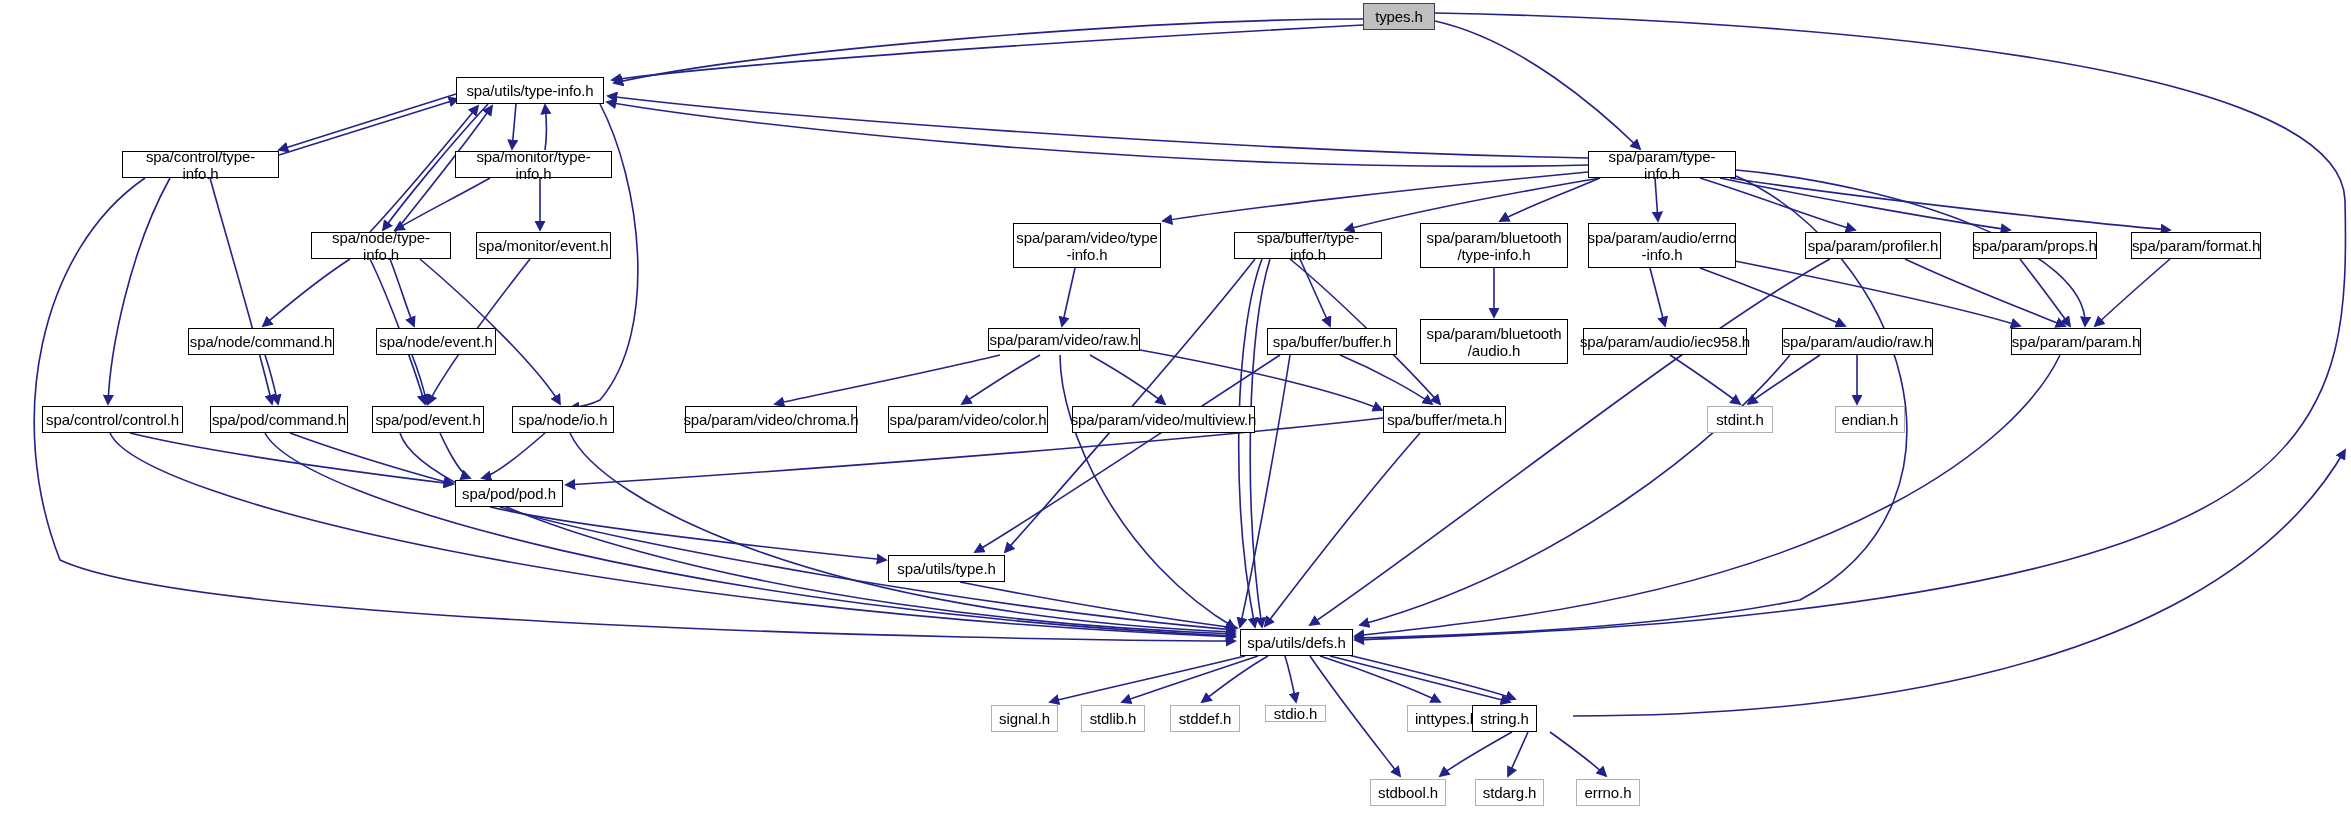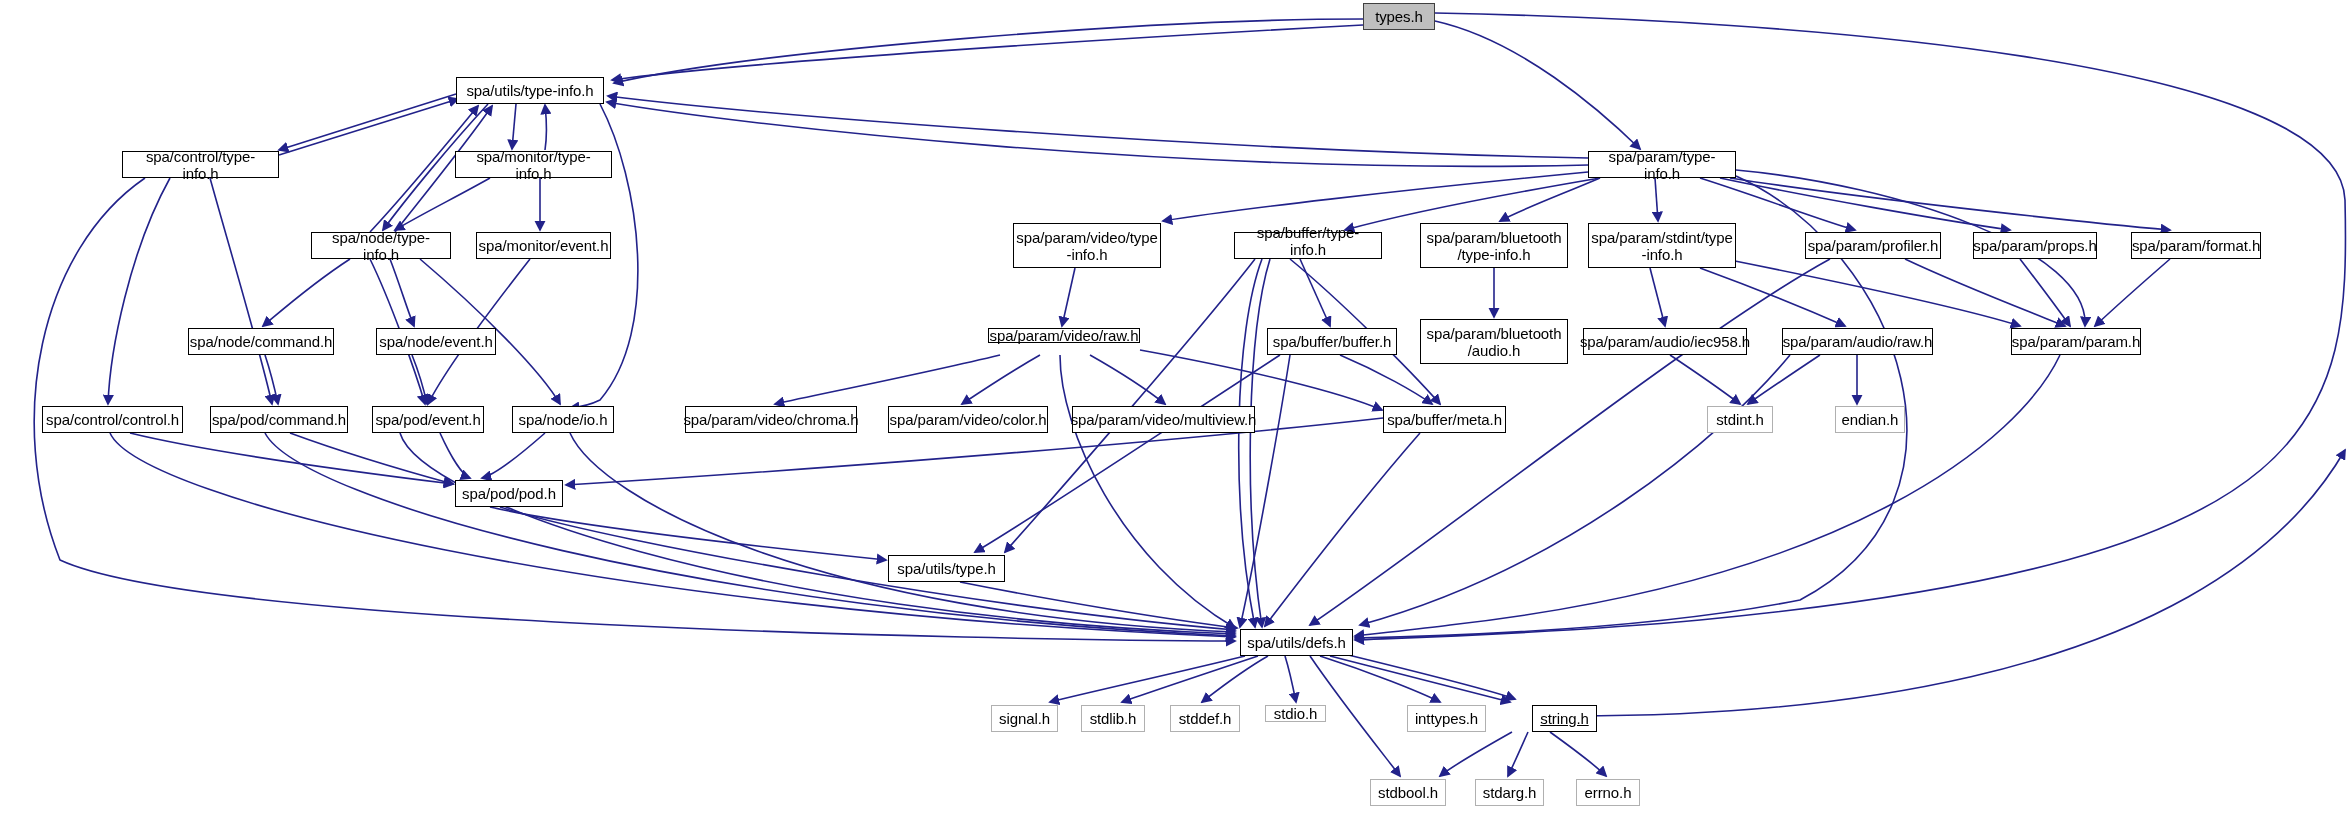--- a/index.html
+++ b/index.html
@@ -156,31 +156,31 @@
   <div id="nodes-layer">
       <div class="node root" style="left: 1363px; top: 3px; width: 72px; height: 27px;"><span class="node-label">types.h</span></div>
       <div class="node" style="left: 456px; top: 77px; width: 148px; height: 27px;"><span class="node-label">spa/utils/type-info.h</span></div>
       <div class="node" style="left: 122px; top: 151px; width: 157px; height: 27px;"><span class="node-label">spa/control/type-info.h</span></div>
       <div class="node" style="left: 455px; top: 151px; width: 157px; height: 27px;"><span class="node-label">spa/monitor/type-info.h</span></div>
       <div class="node" style="left: 1588px; top: 151px; width: 148px; height: 27px;"><span class="node-label">spa/param/type-info.h</span></div>
       <div class="node" style="left: 311px; top: 232px; width: 140px; height: 27px;"><span class="node-label">spa/node/type-info.h</span></div>
       <div class="node" style="left: 476px; top: 232px; width: 135px; height: 27px;"><span class="node-label">spa/monitor/event.h</span></div>
       <div class="node" style="left: 1013px; top: 223px; width: 148px; height: 45px;"><span class="node-label">spa/param/video/type
 -info.h</span></div>
-      <div class="node" style="left: 1234px; top: 232px; width: 148px; height: 27px; align-items: flex-end;"><span class="node-label">spa/buffer/type-info.h</span></div>
+      <div class="node" style="left: 1234px; top: 232px; width: 148px; height: 27px;"><span class="node-label">spa/buffer/type-info.h</span></div>
       <div class="node" style="left: 1420px; top: 223px; width: 148px; height: 45px;"><span class="node-label">spa/param/bluetooth
 /type-info.h</span></div>
-      <div class="node" style="left: 1588px; top: 223px; width: 148px; height: 45px;"><span class="node-label">spa/param/stdint/type
+      <div class="node" style="left: 1588px; top: 223px; width: 148px; height: 45px;"><span class="node-label">spa/param/audio/errno
 -info.h</span></div>
       <div class="node" style="left: 1805px; top: 232px; width: 136px; height: 27px;"><span class="node-label">spa/param/profiler.h</span></div>
       <div class="node" style="left: 1973px; top: 232px; width: 124px; height: 27px;"><span class="node-label">spa/param/props.h</span></div>
       <div class="node" style="left: 2131px; top: 232px; width: 130px; height: 27px;"><span class="node-label">spa/param/format.h</span></div>
       <div class="node" style="left: 188px; top: 328px; width: 146px; height: 27px;"><span class="node-label">spa/node/command.h</span></div>
       <div class="node" style="left: 356px; top: 328px; width: 120px; height: 27px; margin-left: 20px;"><span class="node-label">spa/node/event.h</span></div>
-      <div class="node" style="left: 988px; top: 328px; width: 152px; height: 15px;"><span class="node-label">spa/param/video/raw.h</span></div>
+      <div class="node" style="left: 988px; top: 328px; width: 152px; height: 23px;"><span class="node-label">spa/param/video/raw.h</span></div>
       <div class="node" style="left: 1267px; top: 328px; width: 130px; height: 27px;"><span class="node-label">spa/buffer/buffer.h</span></div>
       <div class="node" style="left: 1420px; top: 319px; width: 148px; height: 45px;"><span class="node-label">spa/param/bluetooth
 /audio.h</span></div>
       <div class="node" style="left: 1583px; top: 328px; width: 164px; height: 27px;"><span class="node-label">spa/param/audio/iec958.h</span></div>
       <div class="node" style="left: 1782px; top: 328px; width: 151px; height: 27px;"><span class="node-label">spa/param/audio/raw.h</span></div>
       <div class="node" style="left: 2011px; top: 328px; width: 130px; height: 27px;"><span class="node-label">spa/param/param.h</span></div>
       <div class="node" style="left: 42px; top: 406px; width: 141px; height: 27px;"><span class="node-label">spa/control/control.h</span></div>
       <div class="node" style="left: 210px; top: 406px; width: 138px; height: 27px;"><span class="node-label">spa/pod/command.h</span></div>
       <div class="node" style="left: 372px; top: 406px; width: 112px; height: 27px;"><span class="node-label">spa/pod/event.h</span></div>
       <div class="node" style="left: 512px; top: 406px; width: 102px; height: 27px;"><span class="node-label">spa/node/io.h</span></div>
@@ -191,19 +191,19 @@
       <div class="node sys" style="left: 1707px; top: 406px; width: 66px; height: 27px;"><span class="node-label">stdint.h</span></div>
       <div class="node sys" style="left: 1823px; top: 406px; width: 70px; height: 27px; margin-left: 12px;"><span class="node-label">endian.h</span></div>
       <div class="node" style="left: 455px; top: 480px; width: 108px; height: 27px;"><span class="node-label">spa/pod/pod.h</span></div>
       <div class="node" style="left: 888px; top: 555px; width: 117px; height: 27px;"><span class="node-label">spa/utils/type.h</span></div>
       <div class="node" style="left: 1240px; top: 629px; width: 113px; height: 27px;"><span class="node-label">spa/utils/defs.h</span></div>
       <div class="node sys" style="left: 991px; top: 705px; width: 67px; height: 27px;"><span class="node-label">signal.h</span></div>
       <div class="node sys" style="left: 1081px; top: 705px; width: 64px; height: 27px;"><span class="node-label">stdlib.h</span></div>
       <div class="node sys" style="left: 1170px; top: 705px; width: 70px; height: 27px;"><span class="node-label">stddef.h</span></div>
       <div class="node sys" style="left: 1265px; top: 705px; width: 61px; height: 17px;"><span class="node-label">stdio.h</span></div>
       <div class="node sys" style="left: 1407px; top: 705px; width: 79px; height: 27px;"><span class="node-label">inttypes.h</span></div>
-      <div class="node" style="left: 1532px; top: 705px; width: 65px; height: 27px; text-decoration: underline;"><span class="node-label">string.h</span></div>
+      <div class="node" style="left: 1472px; top: 705px; width: 65px; height: 27px;"><span class="node-label">string.h</span></div>
       <div class="node sys" style="left: 1370px; top: 779px; width: 76px; height: 27px; align-items: center;"><span class="node-label">stdbool.h</span></div>
       <div class="node sys" style="left: 1475px; top: 779px; width: 69px; height: 27px;"><span class="node-label">stdarg.h</span></div>
       <div class="node sys" style="left: 1576px; top: 779px; width: 64px; height: 27px;"><span class="node-label">errno.h</span></div>
     </div>
 
 </div>
 
 </body></html>

